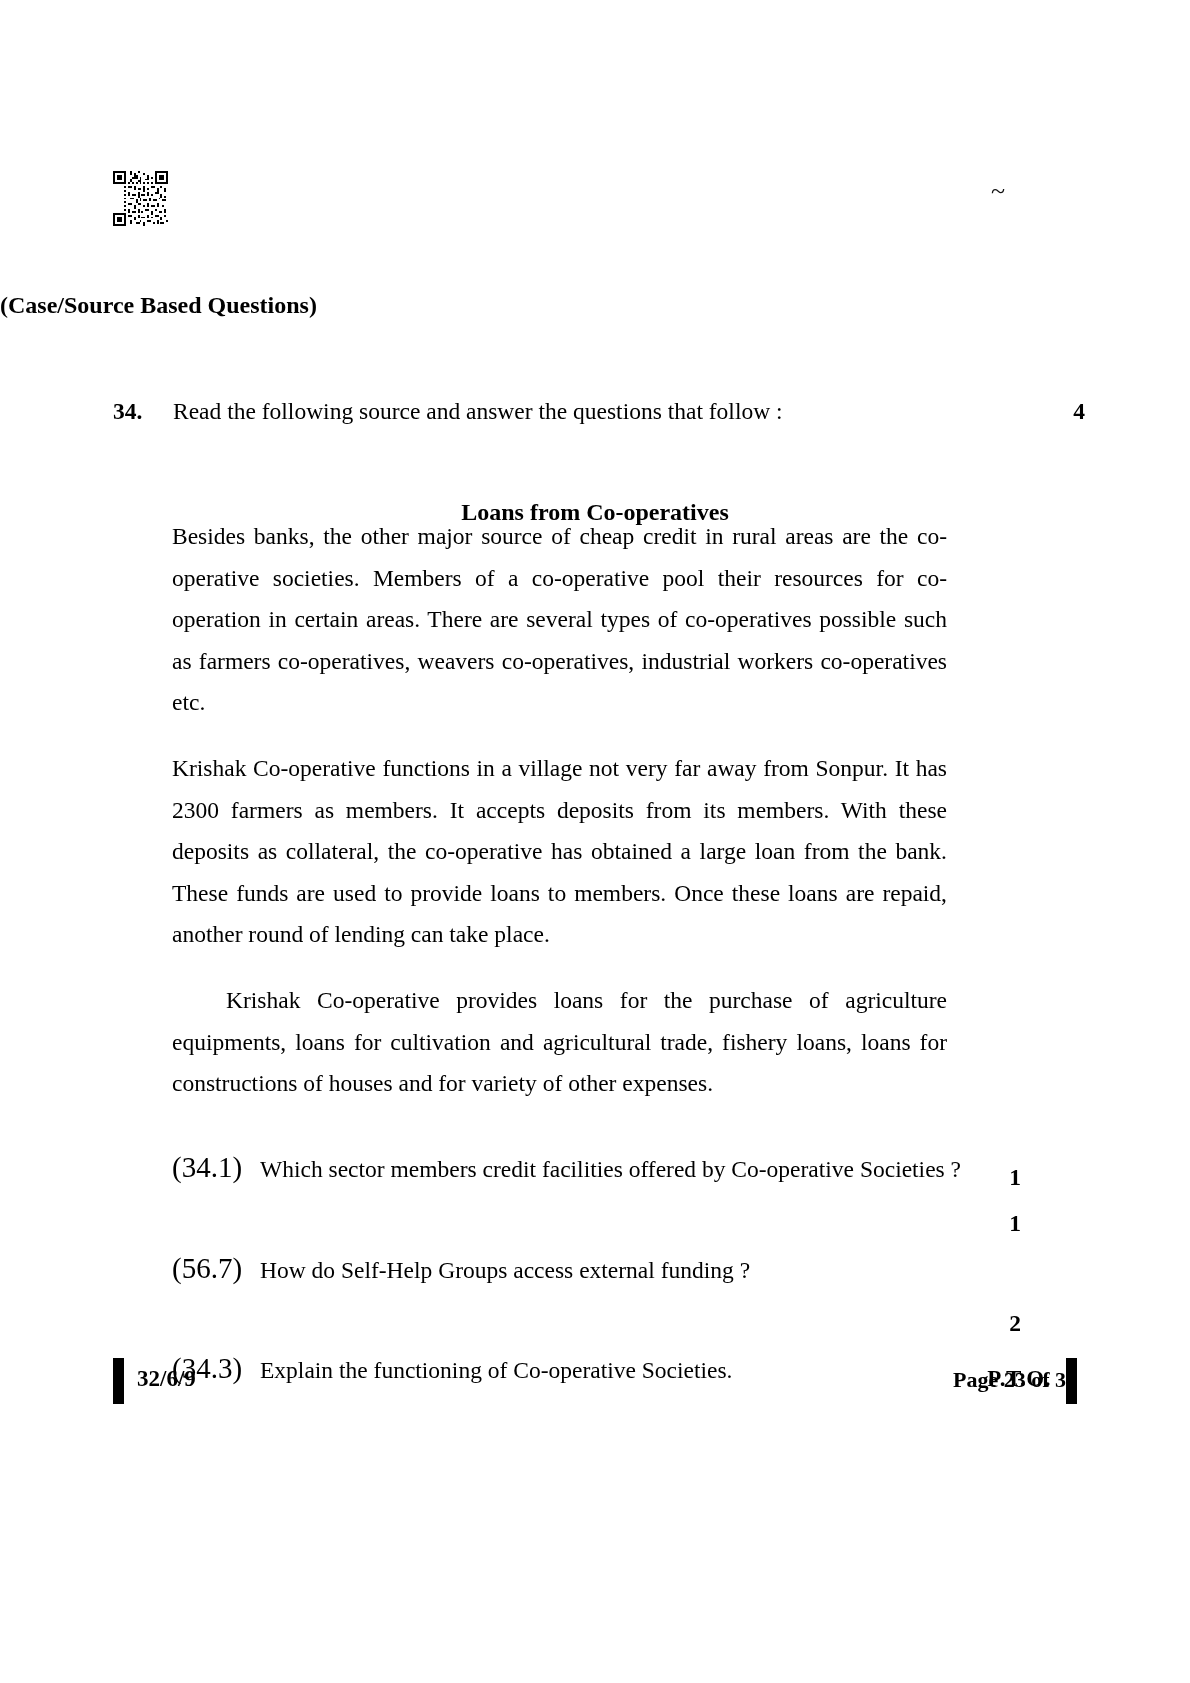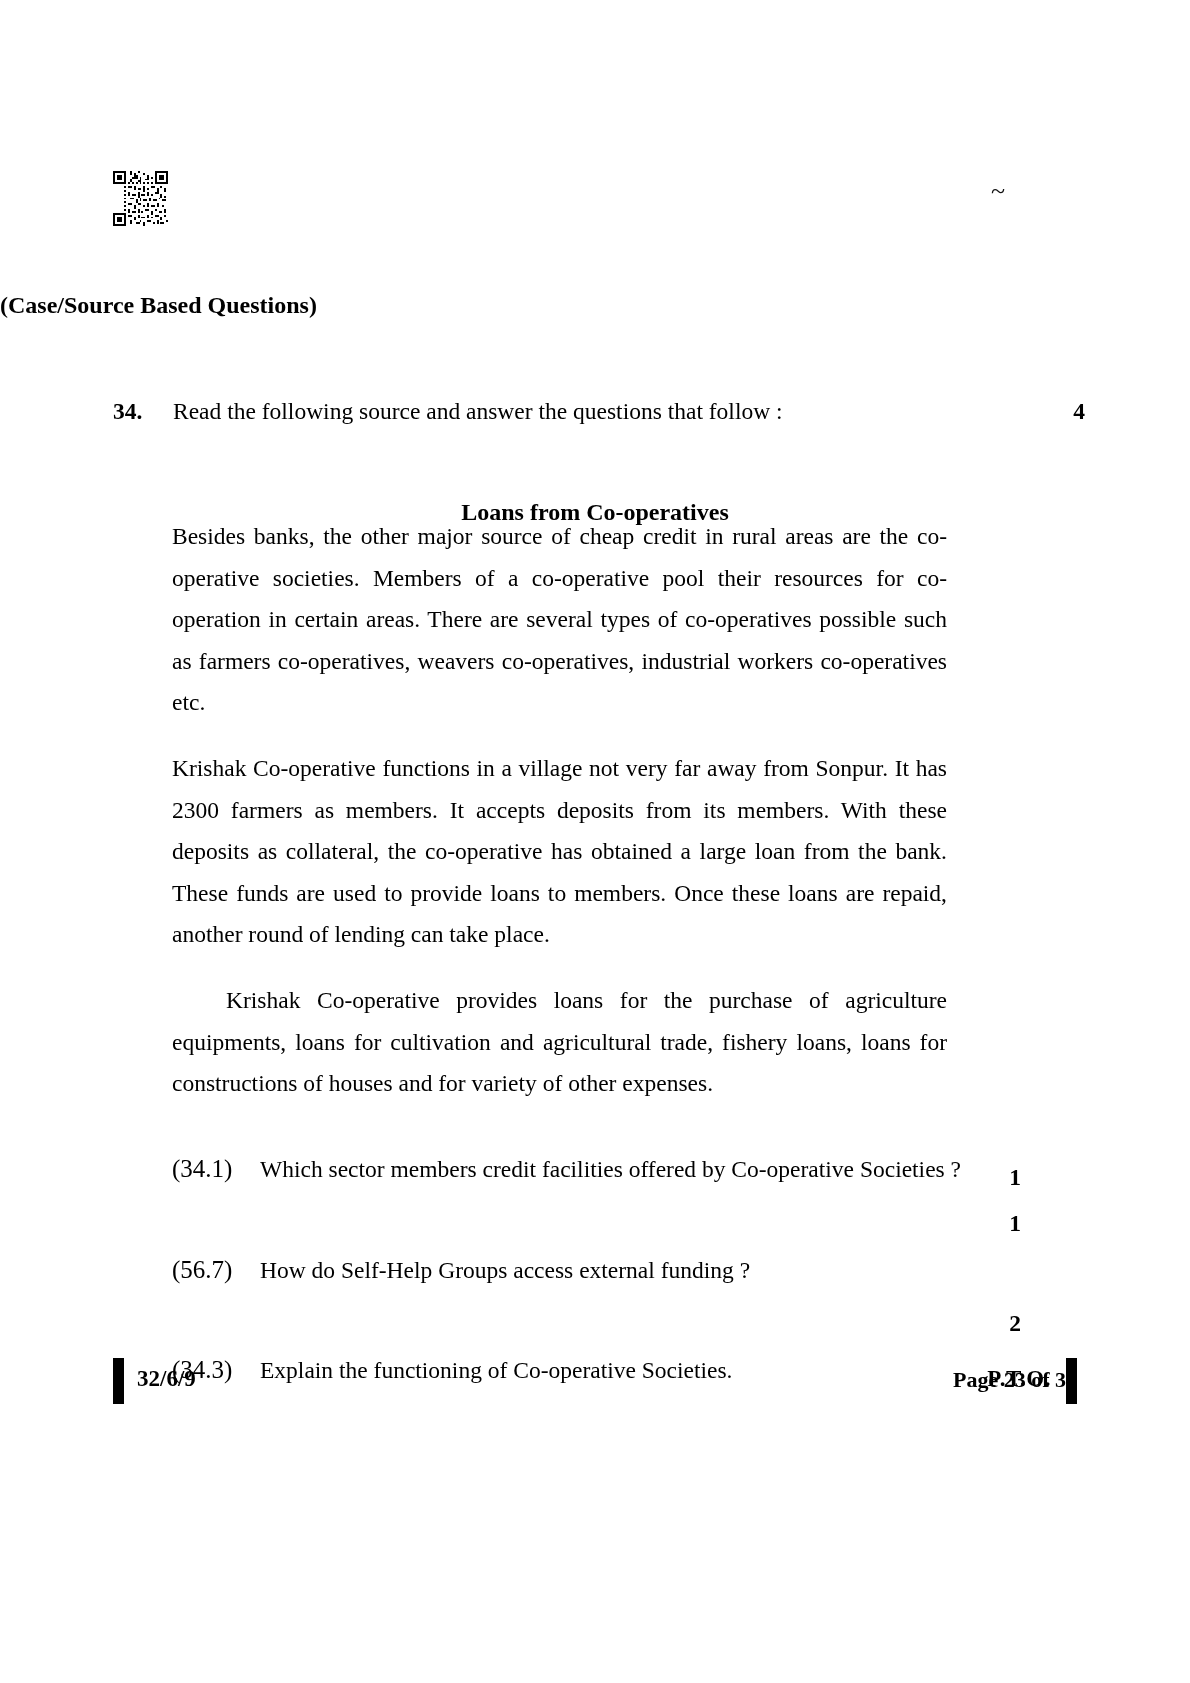--- a/index.html
+++ b/index.html
@@ -147,21 +147,21 @@
   }
   .subq {
     position: relative;
     display: flex;
     align-items: baseline;
     margin-bottom: 19px;
   }
   .subq-label {
     flex: 0 0 88px;
     width: 88px;
-    font-size: 25px;
+    font-size: 29px;
   }
   .subq-text {
     flex: 1 1 auto;
     font-size: 23.5px;
     line-height: 41.6px;
     text-align: justify;
     text-justify: inter-word;
   }
   .subq-text.nowrap { text-align: left; margin-top: 40px; }
   .subq-marks {

